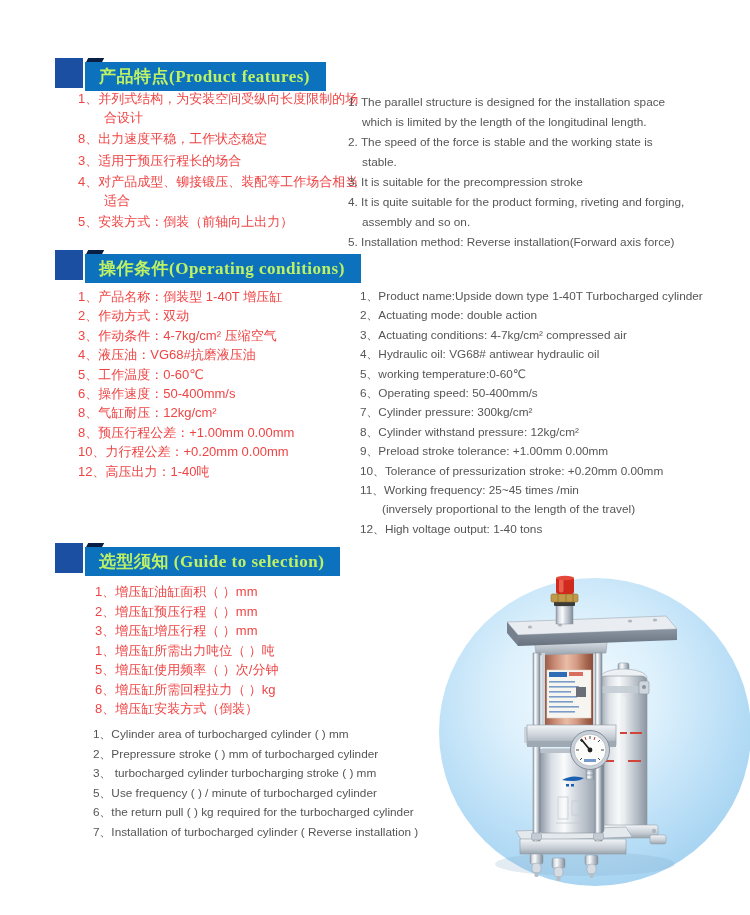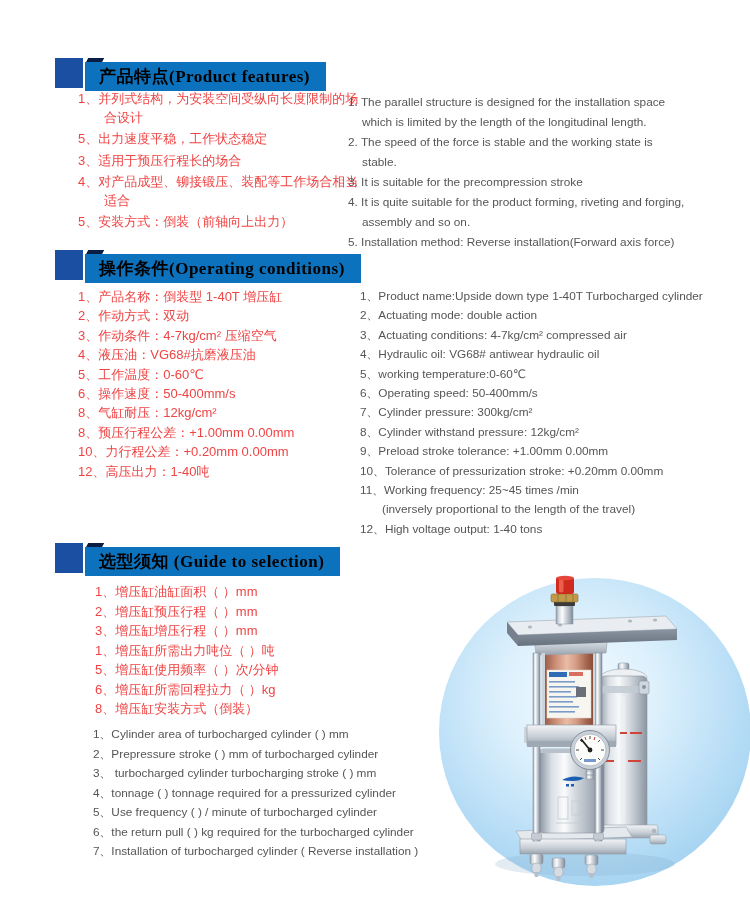--- a/index.html
+++ b/index.html
@@ -10,21 +10,21 @@
   .page{position:absolute;inset:0;}
 
   
   .hdr{position:absolute;height:34px;z-index:3;}
   .hdr-sq{position:absolute;left:0;top:0;width:28px;height:30px;background:#1b4fa1;}
   .hdr-notch{
     position:absolute;left:30px;top:0;width:16px;height:6px;background:#0a1e44;
     transform:skewX(-28deg);transform-origin:bottom left;
   }
   .hdr-bar{
-    position:absolute;left:30px;top:4px;margin:0;background:#0c72bd;color:#000000;
+    position:absolute;left:30px;top:4px;margin:0;background:#0c72bd;color:#bef264;
     font-family:"Liberation Serif","DejaVu Serif",serif;font-weight:bold;
     font-size:17px;line-height:29px;height:29px;padding:0 16px 0 14px;
     letter-spacing:0.5px;white-space:nowrap;
   }
   #hdr1{left:55px;top:58px;}
   #hdr2{left:55px;top:250px;}
   #hdr3{left:55px;top:543px;}
 
   
   .list{position:absolute;margin:0;padding:0;list-style:none;z-index:2;}
@@ -56,21 +56,21 @@
 <div class="page">
 
   <div class="hdr" id="hdr1">
     <span class="hdr-sq"></span>
     <span class="hdr-notch"></span>
     <h2 class="hdr-bar">产品特点(Product features)</h2>
   </div>
   <ul class="list cn s1cn">
       <li>1、并列式结构，为安装空间受纵向长度限制的场
 合设计</li>
-      <li>5、出力速度平稳，工作状态稳定</li>
+      <li>8、出力速度平稳，工作状态稳定</li>
       <li>3、适用于预压行程长的场合</li>
       <li>4、对产品成型、铆接锻压、装配等工作场合相当
 适合</li>
       <li>5、安装方式：倒装（前轴向上出力）</li>
     </ul>
   <ul class="list en s1en">
       <li>1. The parallel structure is designed for the installation space
 which is limited by the length of the longitudinal length.</li>
       <li>2. The speed of the force is stable and the working state is
 stable.</li>
@@ -124,21 +124,20 @@
       <li>3、增压缸增压行程（ ）mm</li>
       <li>1、增压缸所需出力吨位（ ）吨</li>
       <li>5、增压缸使用频率（ ）次/分钟</li>
       <li>6、增压缸所需回程拉力（ ）kg</li>
       <li>8、增压缸安装方式（倒装）</li>
     </ul>
   <ul class="list en s3en">
       <li>1、Cylinder area of turbocharged cylinder ( ) mm</li>
       <li>2、Prepressure stroke ( ) mm of turbocharged cylinder</li>
       <li>3、 turbocharged cylinder turbocharging stroke ( ) mm</li>
-      <li>4、tonnage ( ) tonnage required for a pressurized cylinder</li>
       <li>5、Use frequency ( ) / minute of turbocharged cylinder</li>
       <li>6、the return pull ( ) kg required for the turbocharged cylinder</li>
       <li>7、Installation of turbocharged cylinder ( Reverse installation )</li>
     </ul>
 
   <div class="photo">
     <svg width="320" height="340" viewBox="0 0 320 340" xmlns="http://www.w3.org/2000/svg">
       <defs>
         <radialGradient id="gbg" cx="45%" cy="38%" r="64%">
           <stop offset="0%" stop-color="#f4fbff"></stop>

